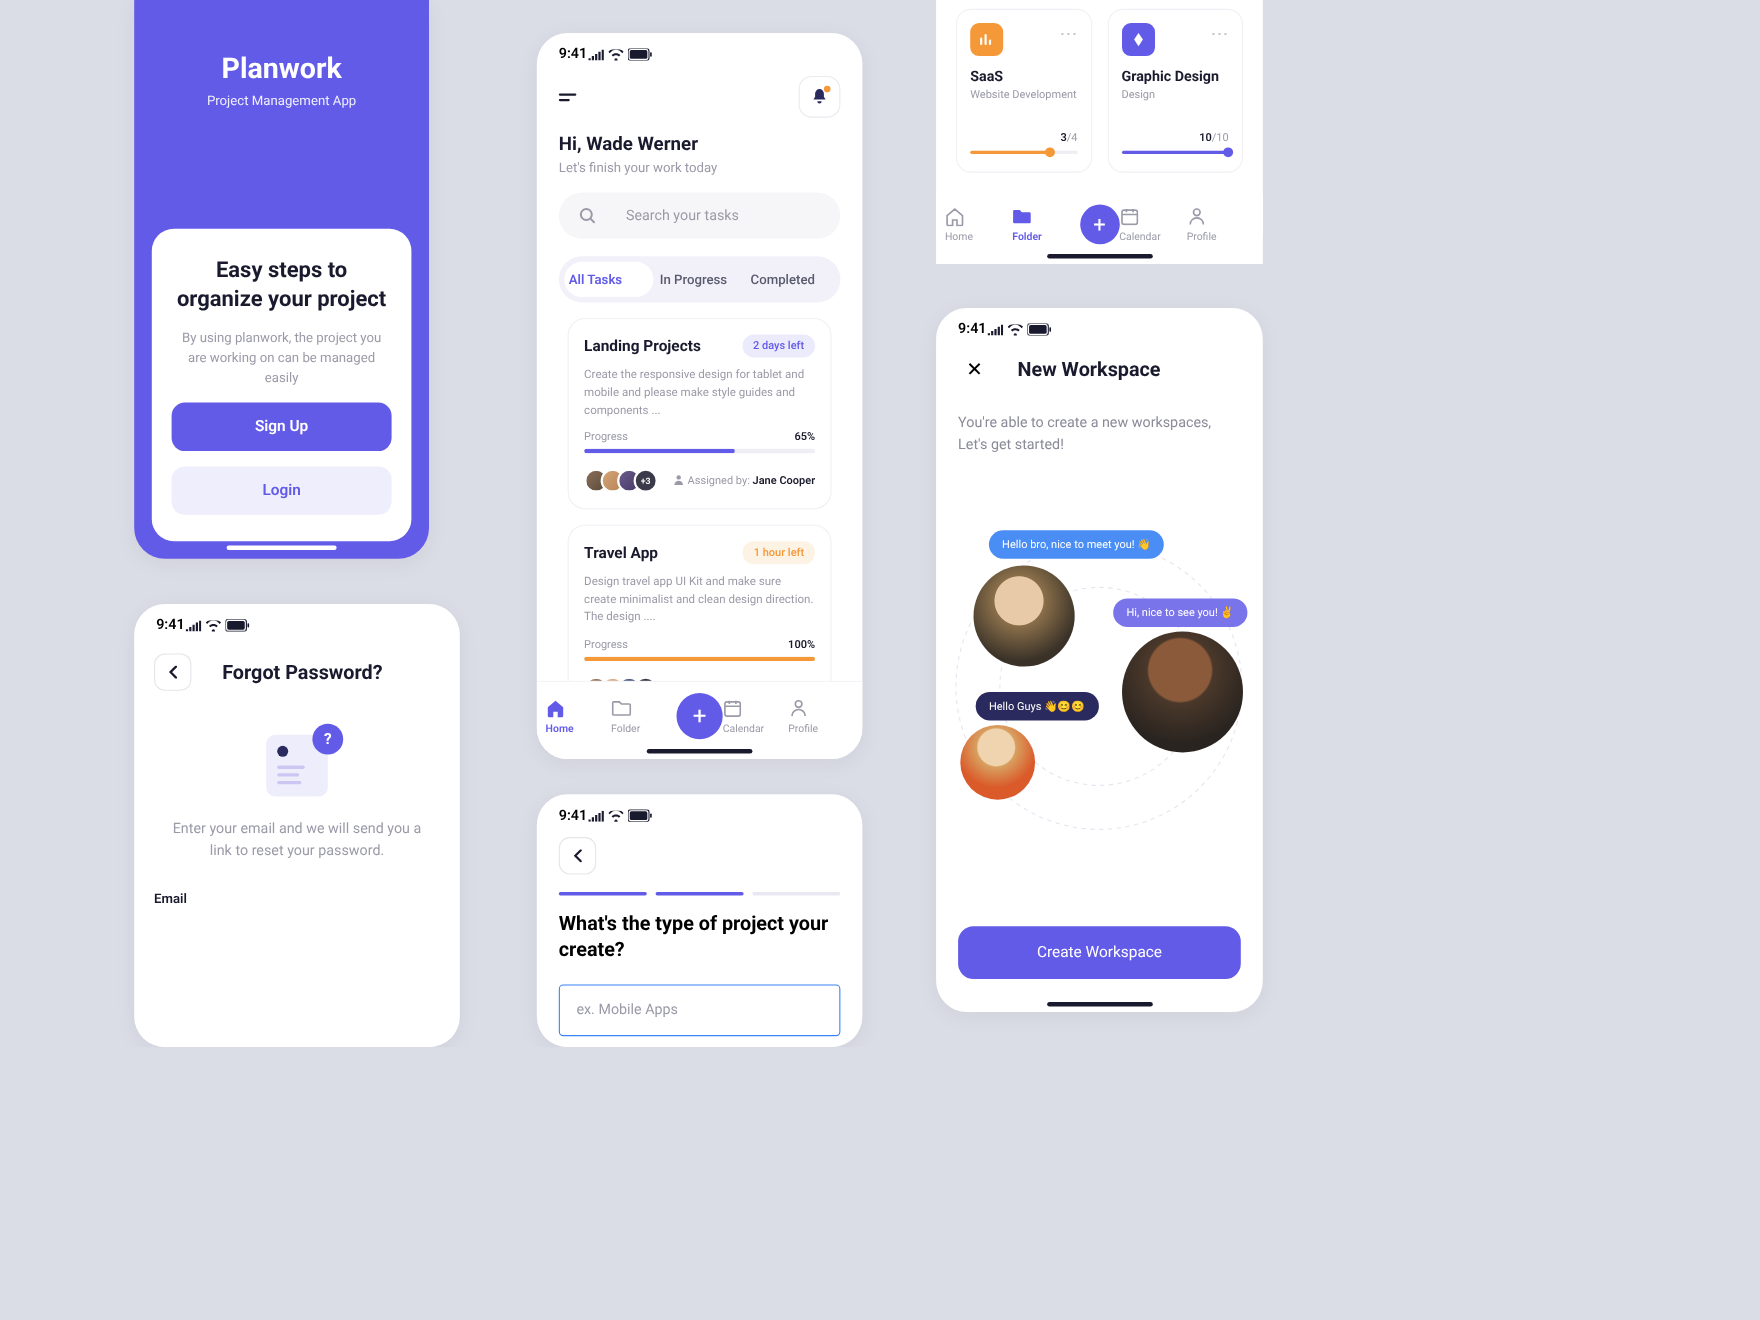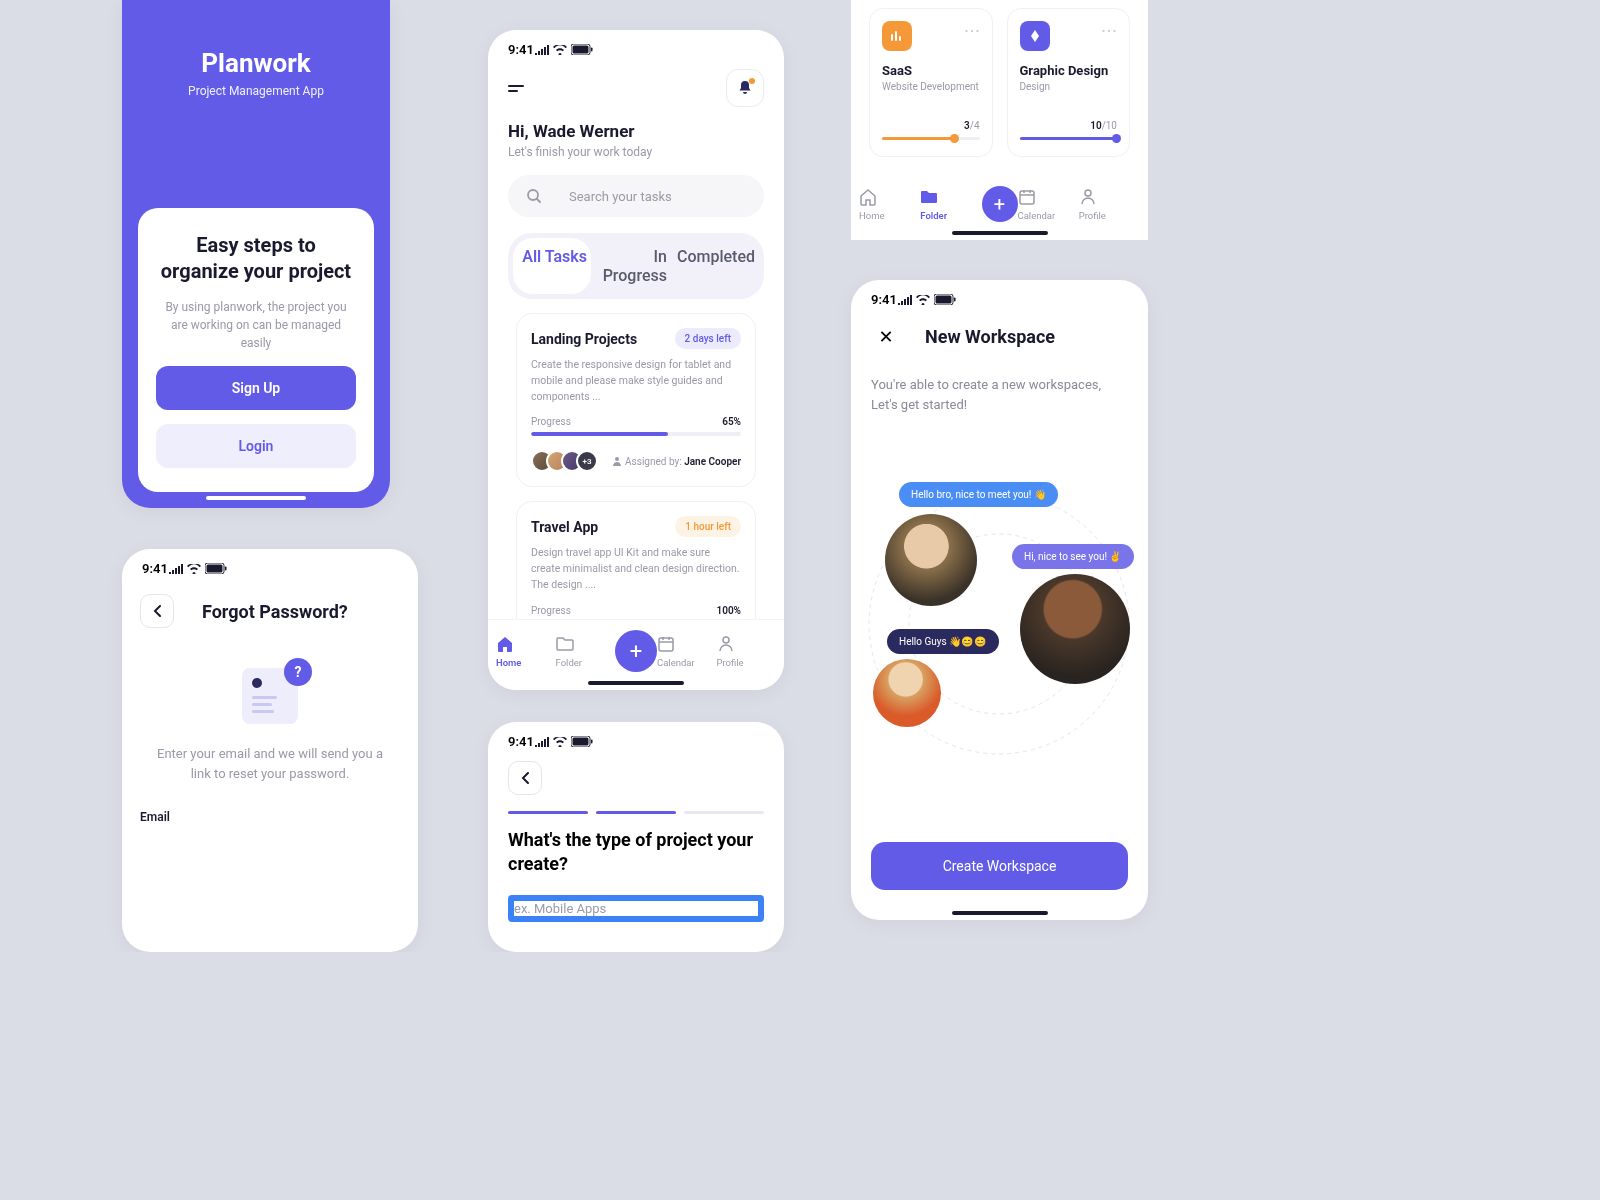--- a/index.html
+++ b/index.html
@@ -39,21 +39,21 @@
 .menu-ico span:first-child{width:16px}
 .menu-ico span:last-child{width:10px}
 .bell-btn{width:38px;height:38px;border:1px solid #eaeaf0;border-radius:12px;display:flex;align-items:center;justify-content:center;position:relative;cursor:pointer}
 .bell-btn::after{content:'';position:absolute;width:6px;height:6px;background:#f59838;border-radius:50%;top:8px;right:8px}
 .greet{padding:0 20px}
 .greet h2{font-size:17px;font-weight:700;color:#1a1a2e}
 .greet p{font-size:12px;color:#9a9aa8;margin-top:4px}
 .search-box{margin:16px 20px 0;background:#f6f6f9;border-radius:24px;padding:13px 18px;display:flex;align-items:center;gap:27px}
 .search-box span{color:#9a9aa8;font-size:13px}
 .tabs{margin:16px 20px 0;background:#f2f1fa;border-radius:24px;padding:5px;display:flex;gap:2px}
-.tab{flex:1;text-align:right;padding:9px 4px;font-size:16px;font-weight:500;color:#5a5a6e;border-radius:20px;cursor:pointer}
+.tab{flex:1;text-align:left;padding:9px 4px;font-size:12px;font-weight:500;color:#5a5a6e;border-radius:20px;cursor:pointer}
 .tab.active{background:#fff;color:#625be8;font-weight:600}
 .task-card{margin:14px 28px 0;border:1px solid #f0f0f5;border-radius:16px;padding:14px}
 .task-head{display:flex;justify-content:space-between;align-items:center}
 .task-head h3{font-size:14px;font-weight:700;color:#1a1a2e}
 .badge{font-size:10px;font-weight:500;padding:5px 10px;border-radius:12px}
 .badge-blue{background:#ecebfc;color:#625be8}
 .badge-orange{background:#fdf3e5;color:#f59838}
 .task-desc{font-size:10.5px;color:#9a9aa8;margin-top:8px;line-height:1.5}
 .prog-row{display:flex;justify-content:space-between;margin-top:12px;font-size:10px;color:#9a9aa8}
 .prog-row .pct{color:#1a1a2e;font-weight:600}
@@ -70,21 +70,21 @@
 .nav-item span{font-size:9.5px;color:#9a9aa8}
 .nav-item.active span{color:#625be8;font-weight:600}
 .nav-ico{width:18px;height:18px;display:flex;align-items:center;justify-content:center}
 .fab{width:42px;height:42px;background:#625be8;border-radius:50%;display:flex;align-items:center;justify-content:center;color:#fff;font-size:22px;cursor:pointer;flex:0 0 42px}
 .home-bar{position:absolute;bottom:5px;left:50%;transform:translateX(-50%);width:96px;height:4px;background:#1a1a2e;border-radius:2px}
 .phone4{left:488px;top:722px;width:296px;height:230px}
 .progress-steps{display:flex;gap:8px;padding:16px 20px 0}
 .step{flex:1;height:3px;background:#e8e7f2;border-radius:2px}
 .step.done{background:#625be8}
 .q-title{font-size:18px;font-weight:700;color:#000000;padding:14px 20px 0;line-height:1.35}
-.type-input{margin:18px 20px 0;border:6px solid #3b82f6;border-radius:4px;padding:0;font-size:13px;color:#9a9aa8}
+.type-input{margin:18px 20px 0;border:1px solid #3b82f6;border-radius:4px;padding:15px;font-size:13px;color:#9a9aa8}
 .panel5{position:absolute;left:851px;top:0;width:297px;height:240px;background:#fff;border-radius:0 0 28px 28px;padding-top:8px}
 .cards5{display:flex;gap:14px;padding:0 18px}
 .mini-card{flex:1;border:1px solid #f0f0f5;border-radius:14px;padding:12px 12px 16px;position:relative}
 .mini-ico{width:30px;height:30px;border-radius:8px;display:flex;align-items:center;justify-content:center;margin-bottom:12px}
 .more-ico{position:absolute;top:14px;right:10px;color:#c2c2cc;font-size:16px;cursor:pointer;letter-spacing:-1px;writing-mode:vertical-lr}
 .mini-card h4{font-size:13px;font-weight:700;color:#1a1a2e}
 .mini-card p{font-size:10px;color:#9a9aa8;margin-top:3px}
 .mini-prog{display:flex;justify-content:flex-end;font-size:10px;color:#9a9aa8;margin-top:28px}
 .mini-prog b{color:#1a1a2e;font-weight:600}
 .slider{height:3px;background:#eeeef4;border-radius:2px;margin-top:6px;position:relative}

